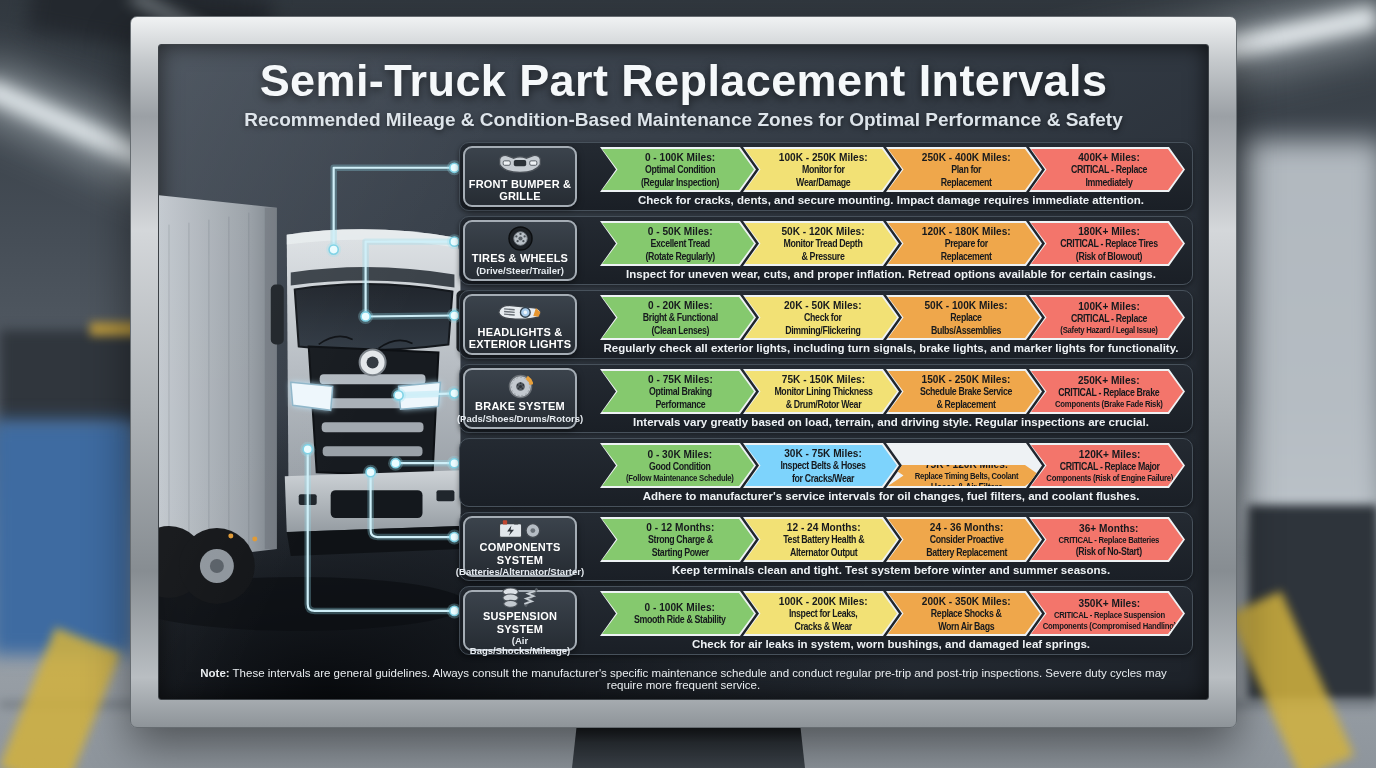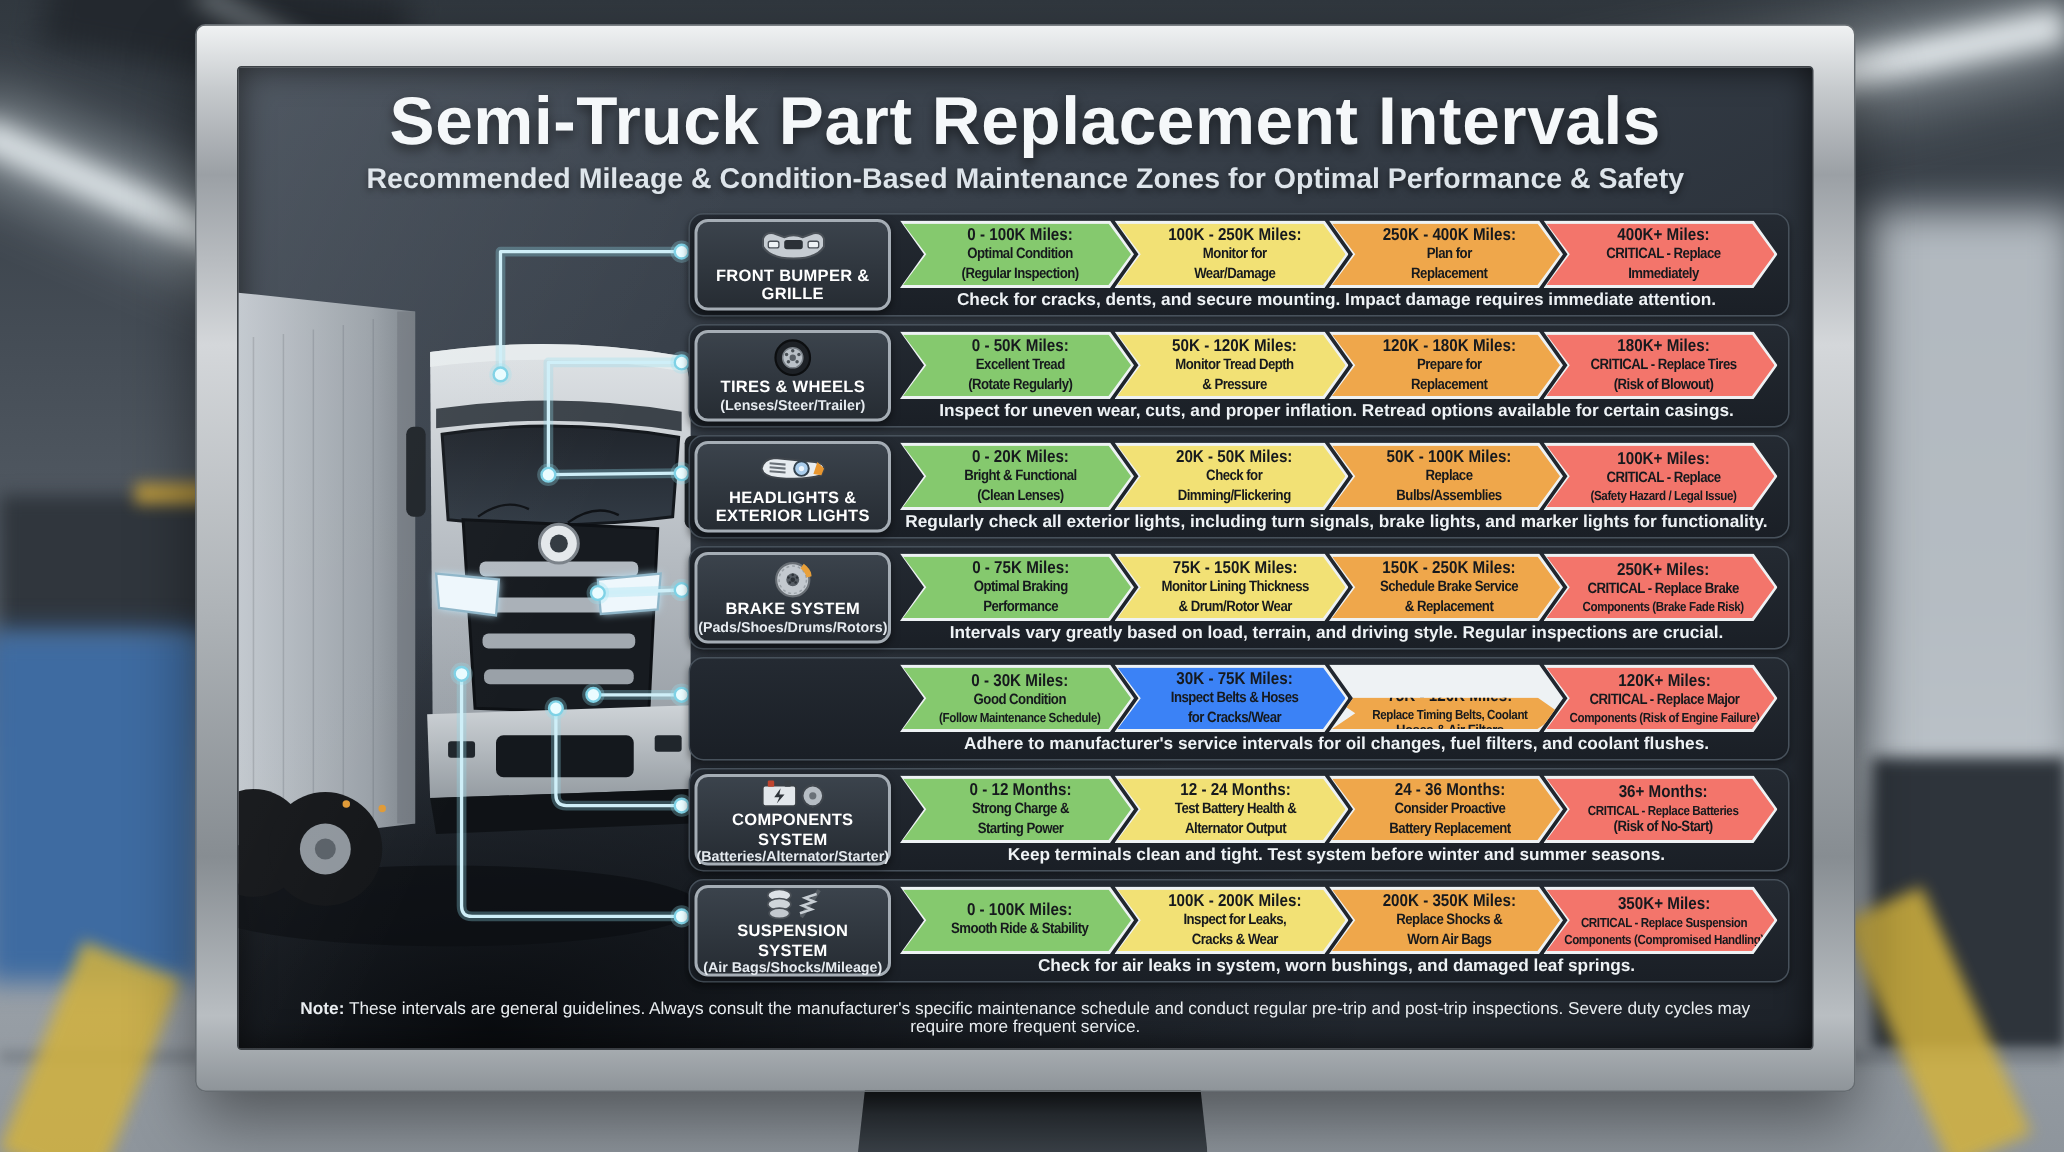--- a/index.html
+++ b/index.html
@@ -43,21 +43,21 @@
   .title{position:absolute;top:10px;left:0;right:0;text-align:center;font-size:45px;font-weight:800;
     color:#f5f8fa;letter-spacing:.4px;text-shadow:0 3px 8px rgba(0,0,0,.55);}
   .subtitle{position:absolute;top:64px;left:0;right:0;text-align:center;font-size:19px;font-weight:600;
     color:#dde4ea;text-shadow:0 2px 5px rgba(0,0,0,.5);}
 
   .overlay{position:absolute;inset:0;pointer-events:none;}
 
   .rows{position:absolute;left:300px;top:97px;width:734px;}
   .row{position:relative;height:69px;margin-bottom:5px;border-radius:10px;border:1px solid #47515b;box-sizing:border-box;
     background:linear-gradient(180deg,#242a32,#1a1f26);box-shadow:0 2px 5px rgba(0,0,0,.4);}
-  .part-box{position:absolute;left:3px;top:3px;bottom:3px;width:131px;border:2px solid #a5adb5;border-radius:9px;box-sizing:border-box;
+  .part-box{position:absolute;left:3px;top:3px;bottom:3px;width:114px;border:2px solid #a5adb5;border-radius:9px;box-sizing:border-box;
     background:linear-gradient(180deg,#3b434c,#262c33);display:flex;flex-direction:column;align-items:center;justify-content:center;
     gap:1px;padding:2px;z-index:5;box-shadow:0 2px 6px rgba(0,0,0,.5);}
   .part-icon{height:26px;display:flex;align-items:center;justify-content:center;}
   .part-label{font-size:11px;font-weight:800;color:#fff;text-align:center;line-height:1.1;letter-spacing:.2px;}
   .part-sub{font-size:9.5px;font-weight:700;color:#e6ebf0;text-align:center;line-height:1.05;}
 
   .zones-strip{position:absolute;left:140px;right:7px;top:4px;height:45px;display:flex;}
   .chev{position:relative;flex:1 1 0;height:45px;margin-left:-13px;background:#eef2f4;
     clip-path:polygon(0 0, calc(100% - 16px) 0, 100% 50%, calc(100% - 16px) 100%, 0 100%, 16px 50%);}
   .chev:first-child{margin-left:0;}
@@ -286,21 +286,21 @@
                 <circle cx="13" cy="13" r="7" fill="#b9c0c7" stroke="#787f86"></circle>
                 <circle cx="13" cy="8.2" r="1.2" fill="#4a5157"></circle>
                 <circle cx="17.3" cy="10.8" r="1.2" fill="#4a5157"></circle>
                 <circle cx="16" cy="15.8" r="1.2" fill="#4a5157"></circle>
                 <circle cx="10" cy="15.8" r="1.2" fill="#4a5157"></circle>
                 <circle cx="8.7" cy="10.8" r="1.2" fill="#4a5157"></circle>
                 <circle cx="13" cy="13" r="2.2" fill="#585f66"></circle>
               </svg>
             </div>
       <div class="part-label">TIRES &amp; WHEELS</div>
-      <div class="part-sub">(Lenses/Steer/Trailer)</div>
+      <div class="part-sub">(Drive/Steer/Trailer)</div>
     </div>
     <div class="zones-strip">
             <div class="chev" style="z-index: 4;">
               <div class="chev-in" style="background: rgb(133, 201, 110);">
                 <div class="chev-text">
                   <div class="chev-range">0 - 50K Miles:</div>
                   <div class="chev-line">Excellent Tread</div>
                   <div class="chev-line">(Rotate Regularly)</div>
                 </div>
               </div>
@@ -462,21 +462,21 @@
             <div class="chev" style="z-index: 4;">
               <div class="chev-in" style="background: rgb(133, 201, 110);">
                 <div class="chev-text">
                   <div class="chev-range">0 - 30K Miles:</div>
                   <div class="chev-line">Good Condition</div>
                   <div class="chev-line small">(Follow Maintenance Schedule)</div>
                 </div>
               </div>
             </div>
             <div class="chev" style="z-index: 3;">
-              <div class="chev-in" style="background: #3b82f6;">
+              <div class="chev-in" style="background: #7dd3fc;">
                 <div class="chev-text">
                   <div class="chev-range">30K - 75K Miles:</div>
                   <div class="chev-line">Inspect Belts &amp; Hoses</div>
                   <div class="chev-line">for Cracks/Wear</div>
                 </div>
               </div>
             </div>
             <div class="chev" style="z-index: 2;">
               <div class="chev-in" style="background: rgb(239, 167, 75); margin-top: 20px;">
                 <div class="chev-text">

